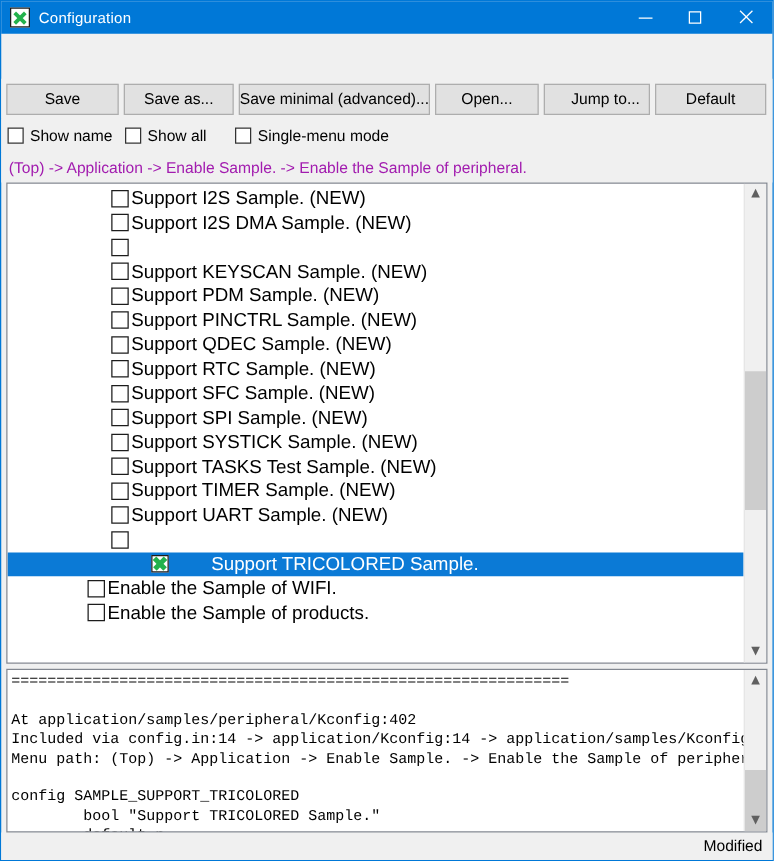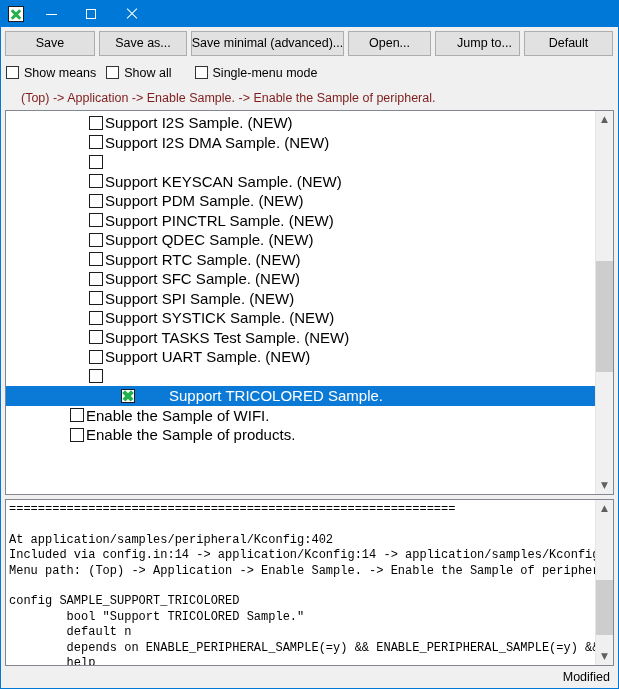--- a/index.html
+++ b/index.html
@@ -90,20 +90,21 @@
 
   
   .toolbar {
     height: 32px;
     display: flex;
     align-items: center;
     padding: 0 4px;
     gap: 4px;
     flex: 0 0 auto;
     background: #f0f0f0;
+    margin-top: 36px;
   }
   .tbtn {
     height: 25px;
     background: #e1e1e1;
     border: 1px solid #adadad;
     box-sizing: border-box;
     font-family: "Liberation Sans", sans-serif;
     font-size: 12.5px;
     color: #000;
     display: flex;
@@ -146,23 +147,23 @@
     box-sizing: border-box;
     margin-right: 5px;
     flex: 0 0 auto;
   }
 
   
   .breadcrumb {
     height: 24px;
     display: flex;
     align-items: center;
-    padding-left: 20px;
+    padding-left: 6px;
     font-size: 12.5px;
-    color: #7f1d1d;
+    color: #a21caf;
     flex: 0 0 auto;
     background: #f0f0f0;
     white-space: nowrap;
   }
 
   
   .listwrap {
     margin: 0 4px 0 4px;
     border: 1px solid #828790;
     background: #ffffff;
@@ -278,20 +279,21 @@
     color: #000;
   }
 </style>
 </head>
 <body>
 
 <div id="app">
 
   <div class="titlebar">
     <div class="title-icon"></div>
+    <div class="title-text">Configuration</div>
     <div class="win-controls">
       <div class="win-btn">
           <span class="glyph-min"></span>
         </div>
       <div class="win-btn">
           <span class="glyph-max"></span>
         </div>
       <div class="win-btn close">
           <span class="glyph-close"></span>
         </div>
@@ -303,21 +305,21 @@
     <div class="tbtn b-saveas">Save as...</div>
     <div class="tbtn b-savemin">Save minimal (advanced)...</div>
     <div class="tbtn b-open">Open...</div>
     <div class="tbtn b-jump">Jump to...</div>
     <div class="tbtn b-default">Default</div>
   </div>
 
   <div class="optionsrow">
     <div class="optcheck">
       <span class="cb"></span>
-      <span>Show means</span>
+      <span>Show name</span>
     </div>
     <div class="optcheck">
       <span class="cb"></span>
       <span>Show all</span>
     </div>
     <div class="optcheck spaced">
       <span class="cb"></span>
       <span>Single-menu mode</span>
     </div>
   </div>
@@ -377,20 +379,25 @@
         </div>
         <div class="row">
           <span class="indent-2"></span>
           <span class="lcb"></span>
           <span>Support SYSTICK Sample. (NEW)</span>
         </div>
         <div class="row">
           <span class="indent-2"></span>
           <span class="lcb"></span>
           <span>Support TASKS Test Sample. (NEW)</span>
+        </div>
+        <div class="row">
+          <span class="indent-2"></span>
+          <span class="lcb"></span>
+          <span>Support TIMER Sample. (NEW)</span>
         </div>
         <div class="row">
           <span class="indent-2"></span>
           <span class="lcb"></span>
           <span>Support UART Sample. (NEW)</span>
         </div>
         <div class="row">
           <span class="indent-2"></span>
           <span class="lcb"></span>
         </div>

